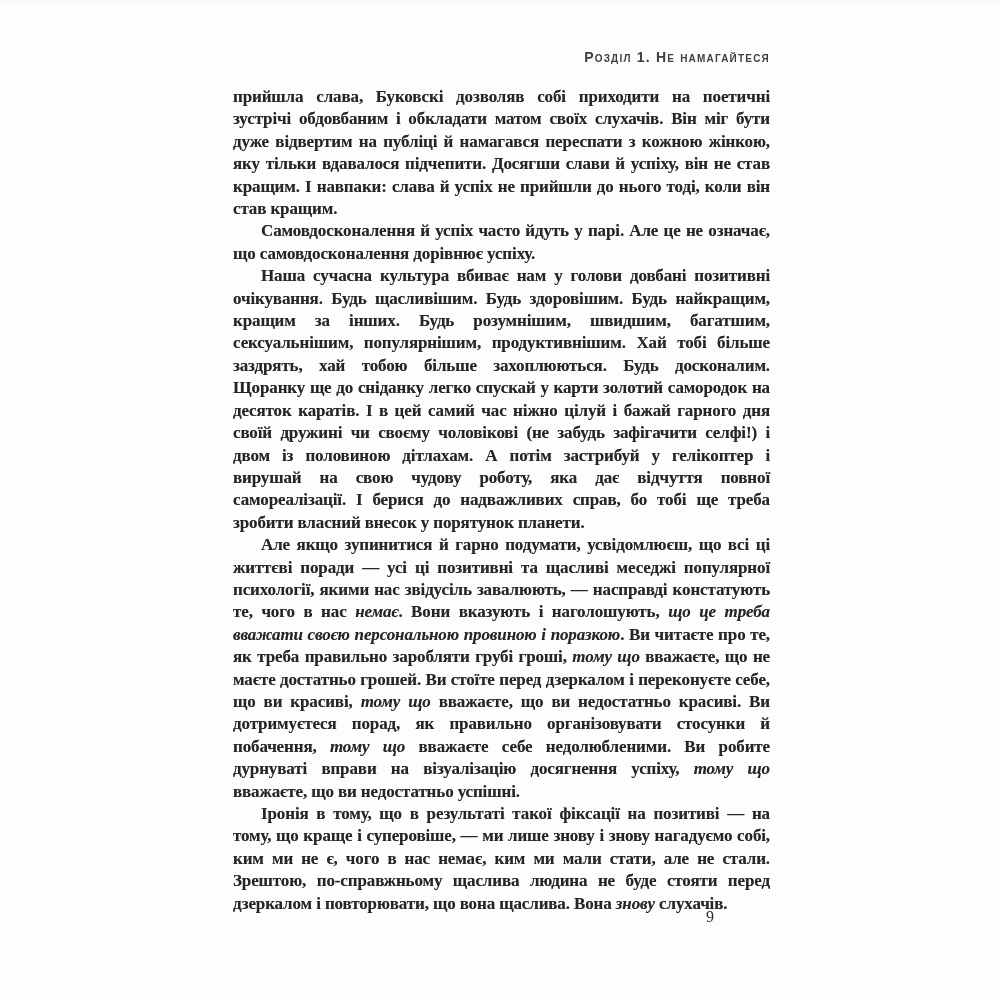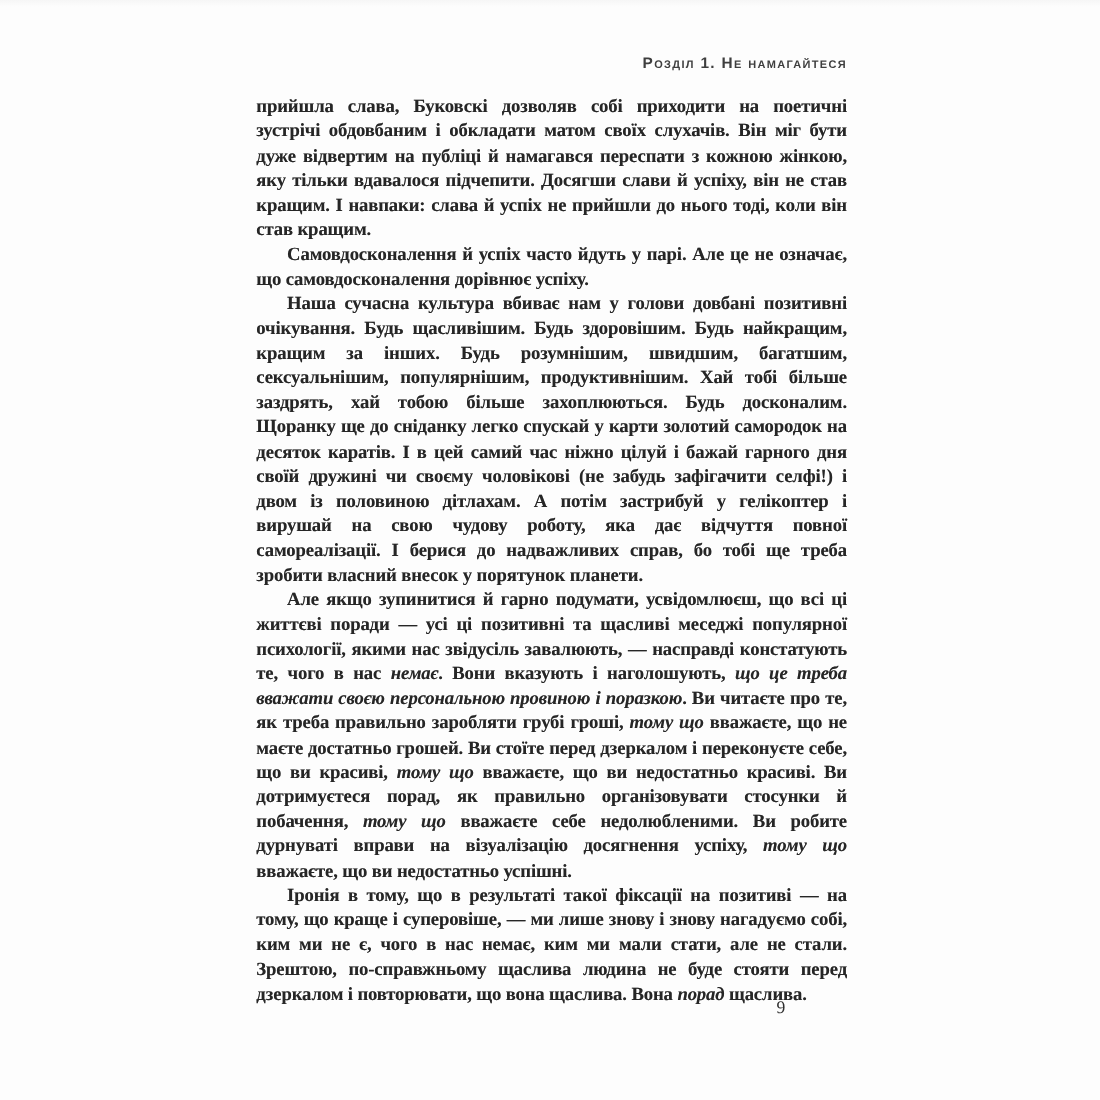--- a/index.html
+++ b/index.html
@@ -65,17 +65,17 @@
 <body>
 
 <div class="page">
   <div class="running-header">Розділ 1. Не намагайтеся</div>
 
   <div class="text-block">
       <p class="para"><span>прийшла слава, Буковскі дозволяв собі приходити на поетичні зустрічі обдовбаним і обкладати матом своїх слухачів. Він міг бути дуже відвертим на публіці й намагався переспати з кожною жінкою, яку тільки вдавалося підчепити. Досягши слави й успіху, він не став кращим. І навпаки: слава й успіх не прийшли до нього тоді, коли він став кращим.</span></p>
       <p class="para indent"><span>Самовдосконалення й успіх часто йдуть у парі. Але це не означає, що самовдосконалення дорівнює успіху.</span></p>
       <p class="para indent"><span>Наша сучасна культура вбиває нам у голови довбані позитивні очікування. Будь щасливішим. Будь здоровішим. Будь найкращим, кращим за інших. Будь розумнішим, швидшим, багатшим, сексуальнішим, популярнішим, продуктивнішим. Хай тобі більше заздрять, хай тобою більше захоплюються. Будь досконалим. Щоранку ще до сніданку легко спускай у карти золотий самородок на десяток каратів. І в цей самий час ніжно цілуй і бажай гарного дня своїй дружині чи своєму чоловікові (не забудь зафігачити селфі!) і двом із половиною дітлахам. А потім застрибуй у гелікоптер і вирушай на свою чудову роботу, яка дає відчуття повної самореалізації. І берися до надважливих справ, бо тобі ще треба зробити власний внесок у порятунок планети.</span></p>
       <p class="para indent"><span>Але якщо зупинитися й гарно подумати, усвідомлюєш, що всі ці життєві поради — усі ці позитивні та щасливі меседжі популярної психології, якими нас звідусіль завалюють, — насправді констатують те, чого в нас </span><em>немає</em><span>. Вони вказують і наголошують, </span><em>що це треба вважати своєю персональною провиною і поразкою</em><span>. Ви читаєте про те, як треба правильно заробляти грубі гроші, </span><em>тому що</em><span> вважаєте, що не маєте достатньо грошей. Ви стоїте перед дзеркалом і переконуєте себе, що ви красиві, </span><em>тому що</em><span> вважаєте, що ви недостатньо красиві. Ви дотримуєтеся порад, як правильно організовувати стосунки й побачення, </span><em>тому що</em><span> вважаєте себе недолюбленими. Ви робите дурнуваті вправи на візуалізацію досягнення успіху, </span><em>тому що</em><span> вважаєте, що ви недостатньо успішні.</span></p>
-      <p class="para indent"><span>Іронія в тому, що в результаті такої фіксації на позитиві — на тому, що краще і суперовіше, — ми лише знову і знову нагадуємо собі, ким ми не є, чого в нас немає, ким ми мали стати, але не стали. Зрештою, по-справжньому щаслива людина не буде стояти перед дзеркалом і повторювати, що вона щаслива. Вона </span><em>порад</em><span> щаслива.</span></p>
+      <p class="para indent"><span>Іронія в тому, що в результаті такої фіксації на позитиві — на тому, що краще і суперовіше, — ми лише знову і знову нагадуємо собі, ким ми не є, чого в нас немає, ким ми мали стати, але не стали. Зрештою, по-справжньому щаслива людина не буде стояти перед дзеркалом і повторювати, що вона щаслива. Вона </span><em>знову</em><span> слухачів.</span></p>
     </div>
 
   <div class="page-number">9</div>
 </div>
 
 </body></html>

